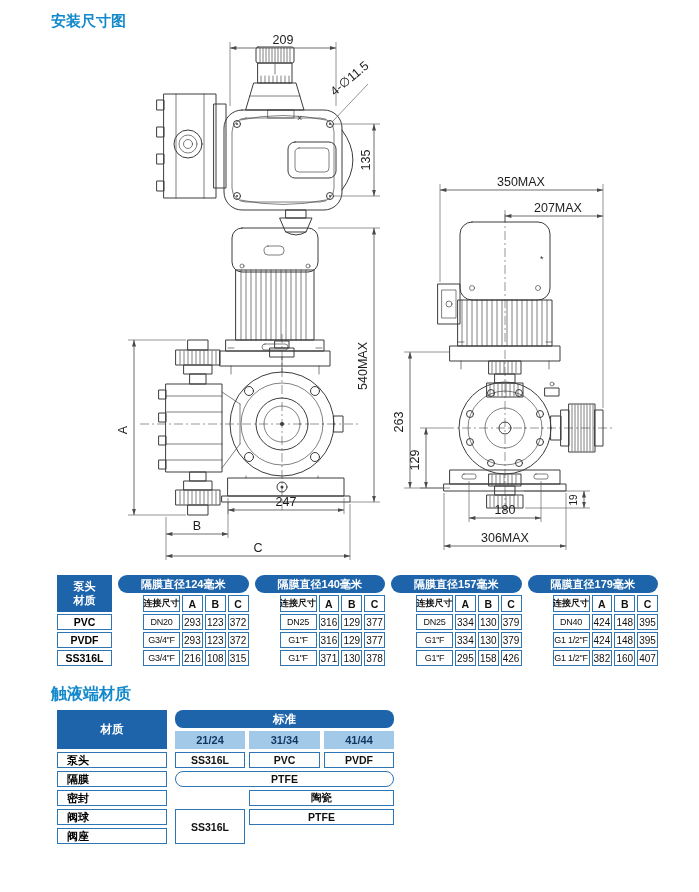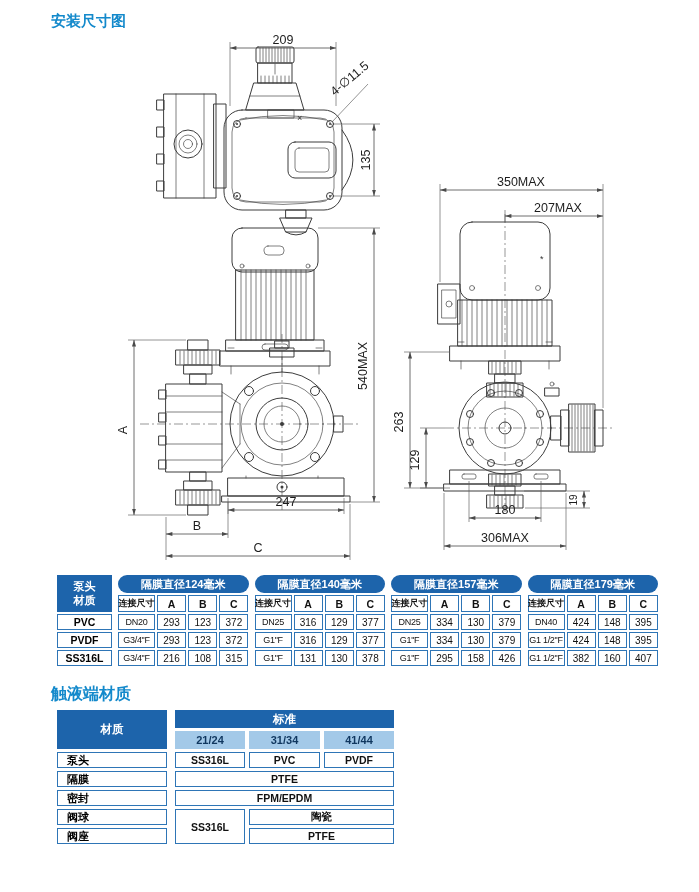--- a/index.html
+++ b/index.html
@@ -22,21 +22,21 @@
   
   .dims-table{position:absolute;left:57px;top:575px;width:601px;display:flex;gap:6px;}
   .dt-left{width:55px;flex:none;display:flex;flex-direction:column;gap:2px;}
   .dt-corner{height:37px;background:#1d64ab;color:#fff;font-weight:bold;font-size:11px;
              display:flex;flex-direction:column;align-items:center;justify-content:center;line-height:1.2;}
   .dt-mat{height:16px;box-sizing:border-box;border:1.5px solid #2e75b6;background:#fff;
           font-weight:bold;font-size:10.5px;display:flex;align-items:center;justify-content:center;}
   .dt-group{flex:1;display:flex;flex-direction:column;gap:2px;}
   .dt-gtitle{height:18px;background:#1d64ab;color:#fff;font-weight:bold;font-size:11px;
              display:flex;align-items:center;justify-content:center;white-space:nowrap;border-radius:9px;}
-  .dt-grid{display:grid;grid-template-columns:37px 1fr 1fr 1fr;gap:2px;}
+  .dt-grid{display:grid;grid-template-columns:37px 1fr 1fr 1fr;gap:2px;margin-left:25px;}
   .dt-cell{height:16px;box-sizing:border-box;border:1.5px solid #2e75b6;background:#fff;
            font-size:10px;display:flex;align-items:center;justify-content:center;white-space:nowrap;color:#111;}
   .dt-ch{height:17px;font-weight:bold;font-size:10.5px;}
   .dt-ch.cn{font-size:9px;}
   .dt-conn{font-weight:normal;font-size:9px;letter-spacing:-.3px;}
 
   
   .mat-table{position:absolute;left:57px;top:710px;display:flex;gap:8px;}
   .mt-left{width:110px;flex:none;display:flex;flex-direction:column;gap:3px;}
   .mt-corner{height:39px;background:#1d64ab;color:#fff;font-size:11.5px;font-weight:bold;
@@ -44,21 +44,21 @@
   .mt-label{height:16px;box-sizing:border-box;border:1.5px solid #2e75b6;background:#fff;
             font-size:11px;font-weight:bold;display:flex;align-items:center;padding-left:9px;}
   .mt-right{width:219px;display:grid;grid-template-columns:70px 71px 70px;
             grid-template-rows:18px 18px 16px 16px 16px 16px 16px;gap:3px 4px;}
   .mt-head{background:#1d64ab;color:#fff;font-weight:bold;font-size:11.5px;
            display:flex;align-items:center;justify-content:center;}
   .mt-size{background:#a3c9e8;color:#10375f;font-weight:bold;font-size:11px;
            display:flex;align-items:center;justify-content:center;text-align:center;}
   .mt-val{box-sizing:border-box;border:1.5px solid #2e75b6;background:#fff;font-size:10.5px;
           font-weight:bold;display:flex;align-items:center;justify-content:center;color:#111;}
-  .sp3{grid-column:1/4;}
+  .sp3{grid-column:1/4;border-radius:8px;}
   .sp23{grid-column:2/4;}
   .rs2{grid-row:6/8;grid-column:1/2;}
 </style>
 </head>
 <body>
 
 <div class="page">
 
   <h1 class="sec-title" id="title1">安装尺寸图</h1>
 
@@ -313,21 +313,21 @@
         <div class="dt-cell dt-ch">C</div>
         <div class="dt-cell dt-conn">DN25</div>
         <div class="dt-cell">316</div>
         <div class="dt-cell">129</div>
         <div class="dt-cell">377</div>
         <div class="dt-cell dt-conn">G1"F</div>
         <div class="dt-cell">316</div>
         <div class="dt-cell">129</div>
         <div class="dt-cell">377</div>
         <div class="dt-cell dt-conn">G1"F</div>
-        <div class="dt-cell">131</div>
+        <div class="dt-cell">371</div>
         <div class="dt-cell">130</div>
         <div class="dt-cell">378</div>
       </div>
     </div>
 
     <div class="dt-group">
       <div class="dt-gtitle">隔膜直径157毫米</div>
       <div class="dt-grid">
         <div class="dt-cell dt-ch cn">连接尺寸</div>
         <div class="dt-cell dt-ch">A</div>
@@ -384,20 +384,19 @@
     </div>
     <div class="mt-right">
       <div class="mt-head sp3">标准</div>
       <div class="mt-size">21/24</div>
       <div class="mt-size">31/34</div>
       <div class="mt-size">41/44</div>
       <div class="mt-val">SS316L</div>
       <div class="mt-val">PVC</div>
       <div class="mt-val">PVDF</div>
       <div class="mt-val sp3">PTFE</div>
-      <div class="mt-val sp3">FPM/EPDM</div>
       <div class="mt-val rs2">SS316L</div>
       <div class="mt-val sp23">陶瓷</div>
       <div class="mt-val sp23">PTFE</div>
     </div>
   </div>
 
 </div>
 
 </body></html>

